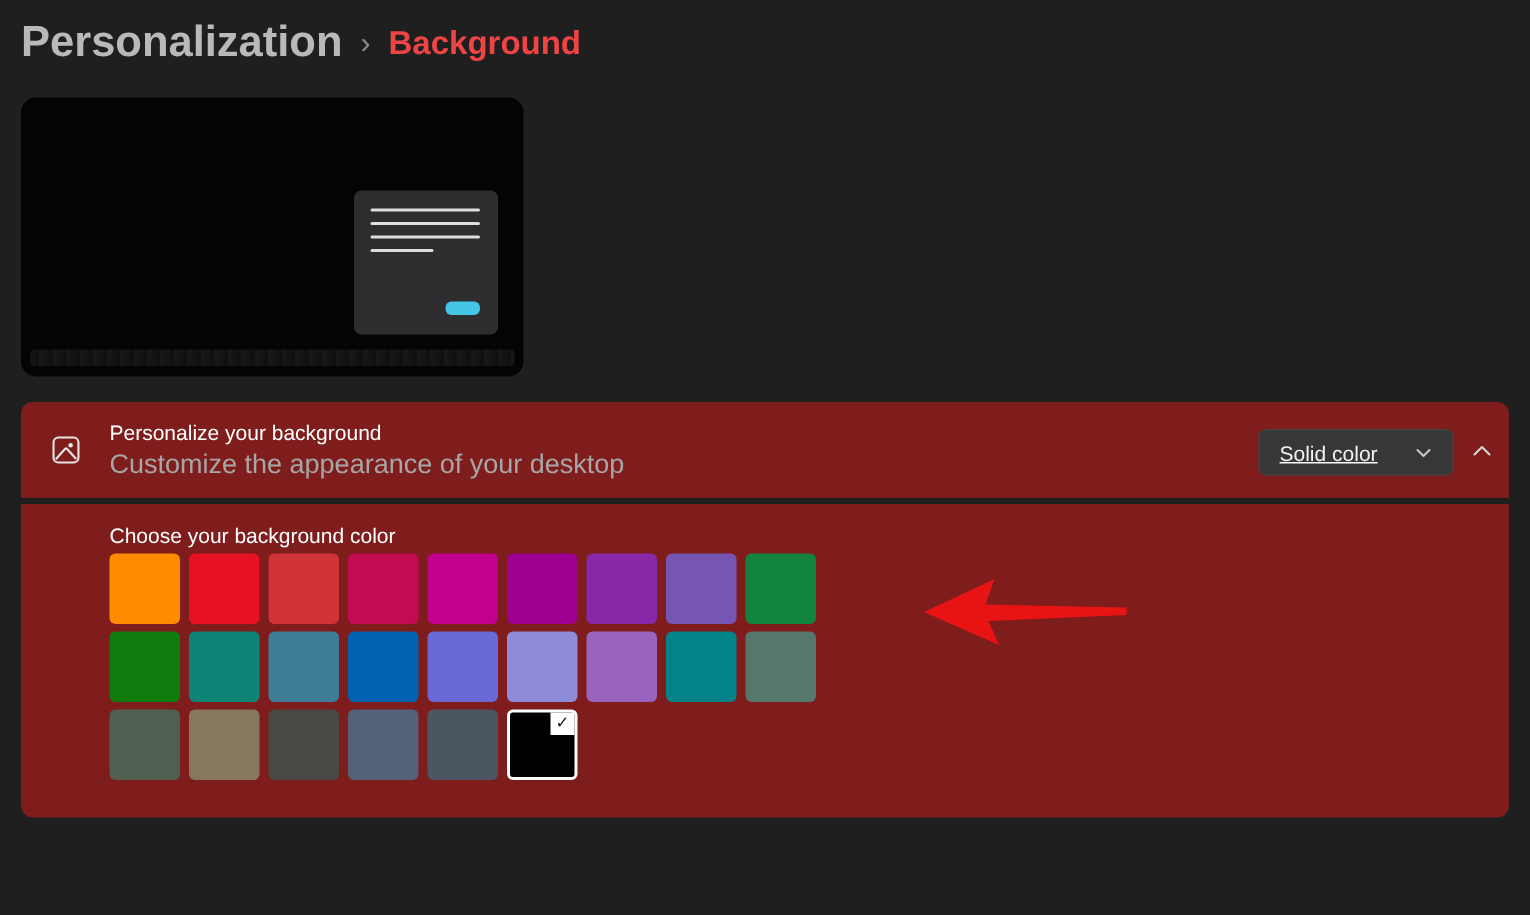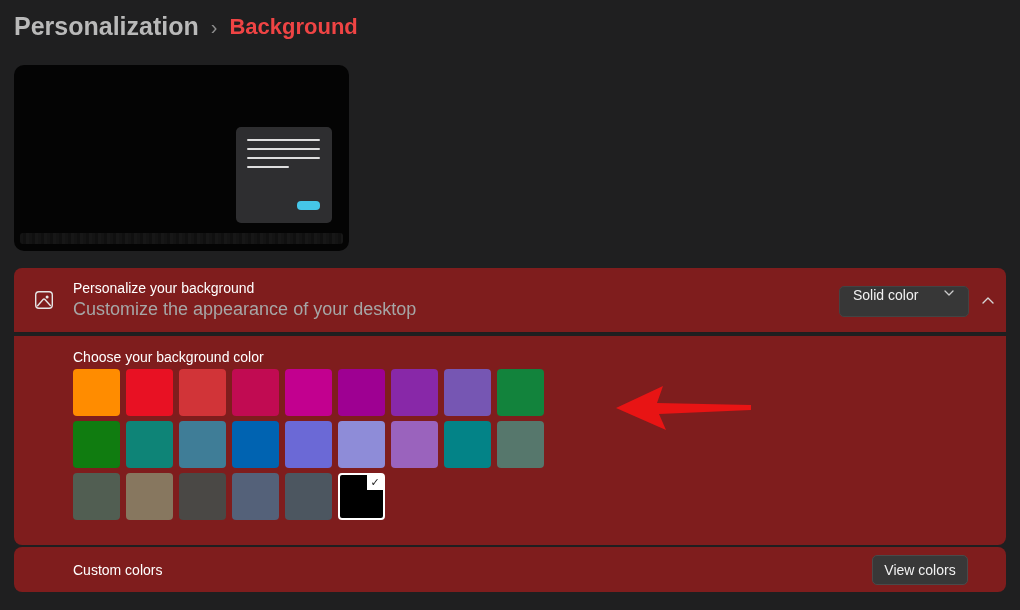--- a/index.html
+++ b/index.html
@@ -5,21 +5,21 @@
   html,body{margin:0;padding:0;background:#1f1f20;}
   *{box-sizing:border-box;}
   .page{
     position:relative;width:1020px;height:610px;overflow:hidden;
     background:#1f1f20;
     font-family:"Liberation Sans","DejaVu Sans",sans-serif;
     color:#fff;
   }
   
   .breadcrumb{position:absolute;left:14px;top:12px;display:flex;align-items:center;gap:12px;}
-  .crumb-parent{font-size:25px;font-weight:600;color:#b9b9b9;cursor:pointer;}
+  .crumb-parent{font-size:29px;font-weight:600;color:#b9b9b9;cursor:pointer;}
   .crumb-sep{font-size:20px;color:#8f8f8f;padding-top:2px;}
   .crumb-current{font-size:22px;font-weight:600;color:#ef4444;}
 
   
   .preview{position:absolute;left:14px;top:65px;width:335px;height:186px;background:#040404;border-radius:10px;}
   .preview-dialog{position:absolute;left:222px;top:62px;width:96px;height:96px;background:#2e2e30;border-radius:5px;}
   .pline{position:absolute;left:11px;height:2px;background:#dedede;border-radius:1px;}
   .pline1{top:12px;width:73px;}
   .pline2{top:21px;width:73px;}
   .pline3{top:30px;width:73px;}
@@ -34,22 +34,22 @@
     display:flex;align-items:center;cursor:pointer;}
   .expander-body{top:336px;height:209px;border-radius:0 0 8px 8px;}
   .custom-card{top:547px;height:45px;border-radius:8px;display:flex;align-items:center;}
 
   .hdr-icon{margin-left:20px;width:20px;height:20px;flex:0 0 auto;}
   .hdr-text{margin-left:19px;display:flex;flex-direction:column;gap:3px;}
   .hdr-title{font-size:14px;color:#ffffff;}
   .hdr-sub{font-size:18px;color:#a6a6a6;}
 
   .dropdown{position:absolute;right:37px;top:18px;width:130px;height:31px;background:#373737;
-    border:1px solid #434343;border-radius:5px;display:flex;
-    justify-content:space-between;padding:0 13px;cursor:pointer;}
+    border:1px solid #434343;border-radius:5px;display:flex;align-items:center;
+    justify-content:space-between;padding:0 13px;cursor:pointer;text-decoration:underline;}
   .dropdown-value{font-size:14px;color:#f2f2f2;}
   .expander-chevron{position:absolute;right:9px;top:24px;width:18px;height:18px;cursor:pointer;}
 
   .body-label{position:absolute;left:59px;top:13px;font-size:14px;color:#ffffff;}
   .color-grid{position:absolute;left:59px;top:33px;display:grid;
     grid-template-columns:repeat(9,47px);gap:5px 6px;}
   .swatch{width:47px;height:47px;border-radius:4px;cursor:pointer;position:relative;}
   .swatch.selected{border:2px solid #ffffff;}
   .check{position:absolute;top:0;right:0;width:16px;height:15px;background:#ffffff;
     display:flex;align-items:center;justify-content:center;
@@ -130,22 +130,18 @@
         <div class="swatch" style="background: rgb(135, 119, 95);"></div>
         <div class="swatch" style="background: rgb(74, 72, 69);"></div>
         <div class="swatch" style="background: rgb(84, 97, 121);"></div>
         <div class="swatch" style="background: rgb(76, 86, 96);"></div>
         <div class="swatch selected" style="background: rgb(0, 0, 0);">
           <span class="check">✓</span>
         </div>
       </div>
   </div>
 
-  <div class="card custom-card">
-    <span class="custom-label">Custom colors</span>
-    <button class="view-colors-btn">View colors</button>
-  </div>
 
   <svg class="arrow-annotation" viewBox="0 0 150 65">
     <polygon points="6,33 53,11 47,28 141,30 141,35 49,39 56,55" fill="#E81414"></polygon>
   </svg>
 
 </div>
 
 </body></html>

